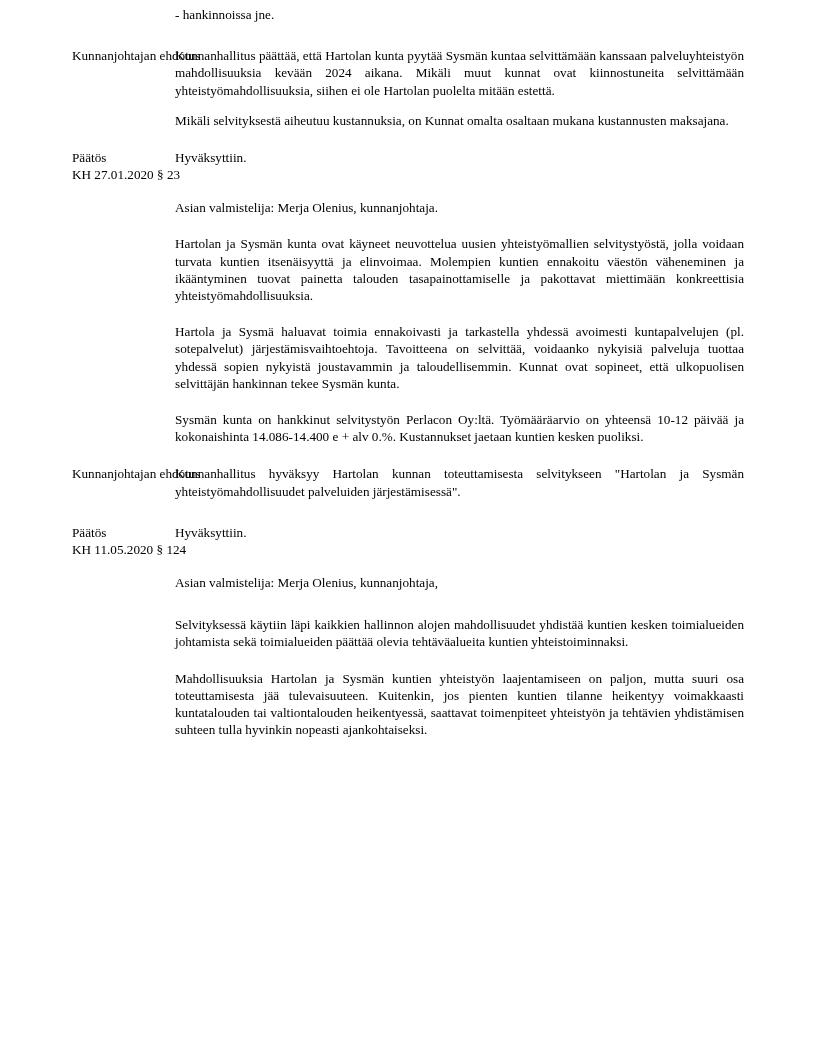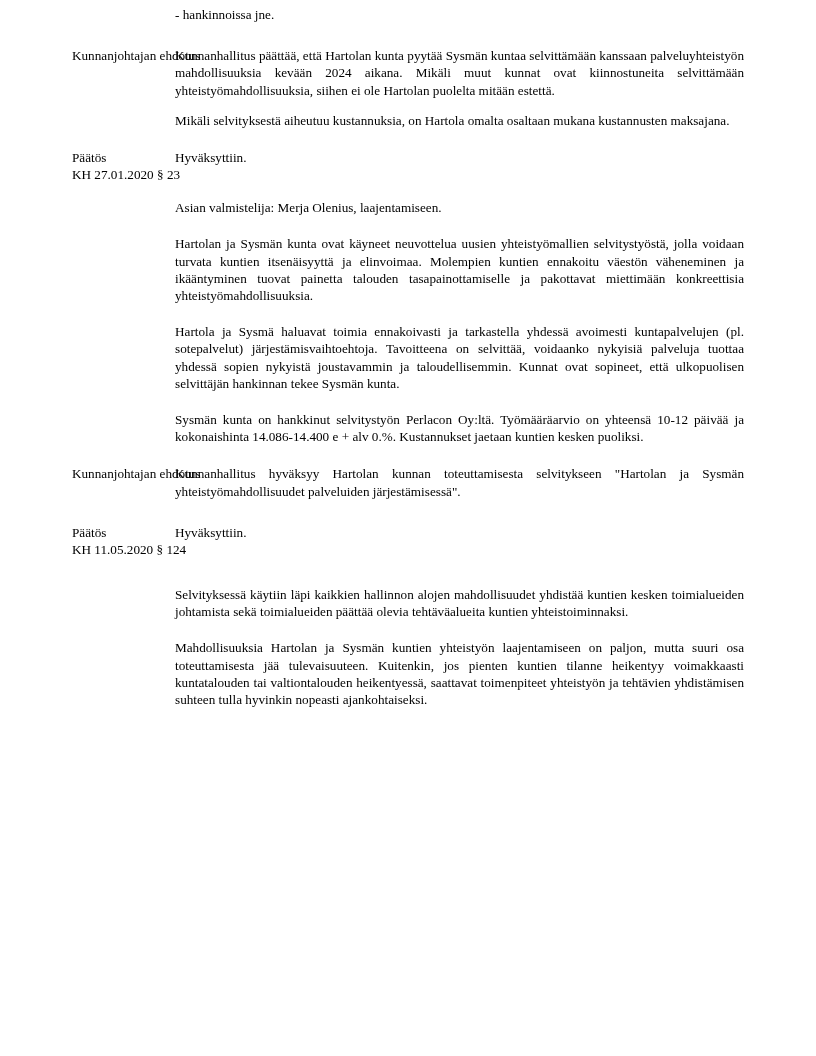--- a/index.html
+++ b/index.html
@@ -81,35 +81,35 @@
     </div>
 
     <div class="spacer-24"></div>
 
     <div class="row">
       <div class="label-col">
         <span class="label-line">Kunnanjohtajan ehdotus</span>
       </div>
       <div class="text-col">
         <p class="para">Kunnanhallitus päättää, että Hartolan kunta pyytää Sysmän kuntaa selvittämään kanssaan palveluyhteistyön mahdollisuuksia kevään 2024 aikana. Mikäli muut kunnat ovat kiinnostuneita selvittämään yhteistyömahdollisuuksia, siihen ei ole Hartolan puolelta mitään estettä.</p>
-        <p class="para tight">Mikäli selvityksestä aiheutuu kustannuksia, on Hartola omalta osaltaan mukana kustannusten maksajana.</p>
+        <p class="para tight">Mikäli selvityksestä aiheutuu kustannuksia, on Kunnat omalta osaltaan mukana kustannusten maksajana.</p>
       </div>
     </div>
 
     <div class="spacer-20"></div>
 
     <div class="row">
       <div class="label-col">
         <span class="label-line">Päätös</span>
         <span class="label-line">KH 27.01.2020 § 23</span>
       </div>
       <div class="text-col">
         <p class="para">Hyväksyttiin.</p>
         <div class="spacer-20"></div>
-        <p class="para">Asian valmistelija: Merja Olenius, laajentamiseen.</p>
+        <p class="para">Asian valmistelija: Merja Olenius, kunnanjohtaja.</p>
         <div class="spacer-6"></div>
         <p class="para">Hartolan ja Sysmän kunta ovat käyneet neuvottelua uusien yhteistyömallien selvitystyöstä, jolla voidaan turvata kuntien itsenäisyyttä ja elinvoimaa. Molempien kuntien ennakoitu väestön väheneminen ja ikääntyminen tuovat painetta talouden tasapainottamiselle ja pakottavat miettimään konkreettisia yhteistyömahdollisuuksia.</p>
         <div class="spacer-6"></div>
         <p class="para">Hartola ja Sysmä haluavat toimia ennakoivasti ja tarkastella yhdessä avoimesti kuntapalvelujen (pl. sotepalvelut)  järjestämisvaihtoehtoja. Tavoitteena on selvittää, voidaanko nykyisiä palveluja tuottaa yhdessä sopien nykyistä joustavammin ja taloudellisemmin. Kunnat ovat sopineet, että ulkopuolisen selvittäjän hankinnan tekee Sysmän kunta.</p>
         <div class="spacer-6"></div>
         <p class="para tight">Sysmän kunta on hankkinut selvitystyön Perlacon Oy:ltä. Työmääräarvio on yhteensä 10-12 päivää ja kokonaishinta 14.086-14.400 e + alv 0.%. Kustannukset jaetaan kuntien kesken puoliksi.</p>
       </div>
     </div>
 
     <div class="spacer-20"></div>
@@ -126,20 +126,21 @@
     <div class="spacer-24"></div>
 
     <div class="row">
       <div class="label-col">
         <span class="label-line">Päätös</span>
         <span class="label-line">KH 11.05.2020 § 124</span>
       </div>
       <div class="text-col">
         <p class="para">Hyväksyttiin.</p>
         <div class="spacer-20"></div>
+        <p class="para">Asian valmistelija: Merja Olenius, kunnanjohtaja,</p>
         <div class="spacer-6"></div>
         <div class="spacer-6"></div>
         <p class="para">Selvityksessä käytiin läpi kaikkien hallinnon alojen mahdollisuudet yhdistää kuntien kesken toimialueiden johtamista sekä toimialueiden päättää olevia tehtäväalueita kuntien yhteistoiminnaksi.</p>
         <div class="spacer-6"></div>
         <p class="para tight">Mahdollisuuksia Hartolan ja Sysmän kuntien yhteistyön laajentamiseen on paljon, mutta suuri osa toteuttamisesta jää tulevaisuuteen. Kuitenkin, jos pienten kuntien  tilanne heikentyy voimakkaasti kuntatalouden tai valtiontalouden heikentyessä, saattavat toimenpiteet yhteistyön ja tehtävien yhdistämisen suhteen tulla hyvinkin nopeasti ajankohtaiseksi.</p>
       </div>
     </div>
 
   </div>
 </div>

